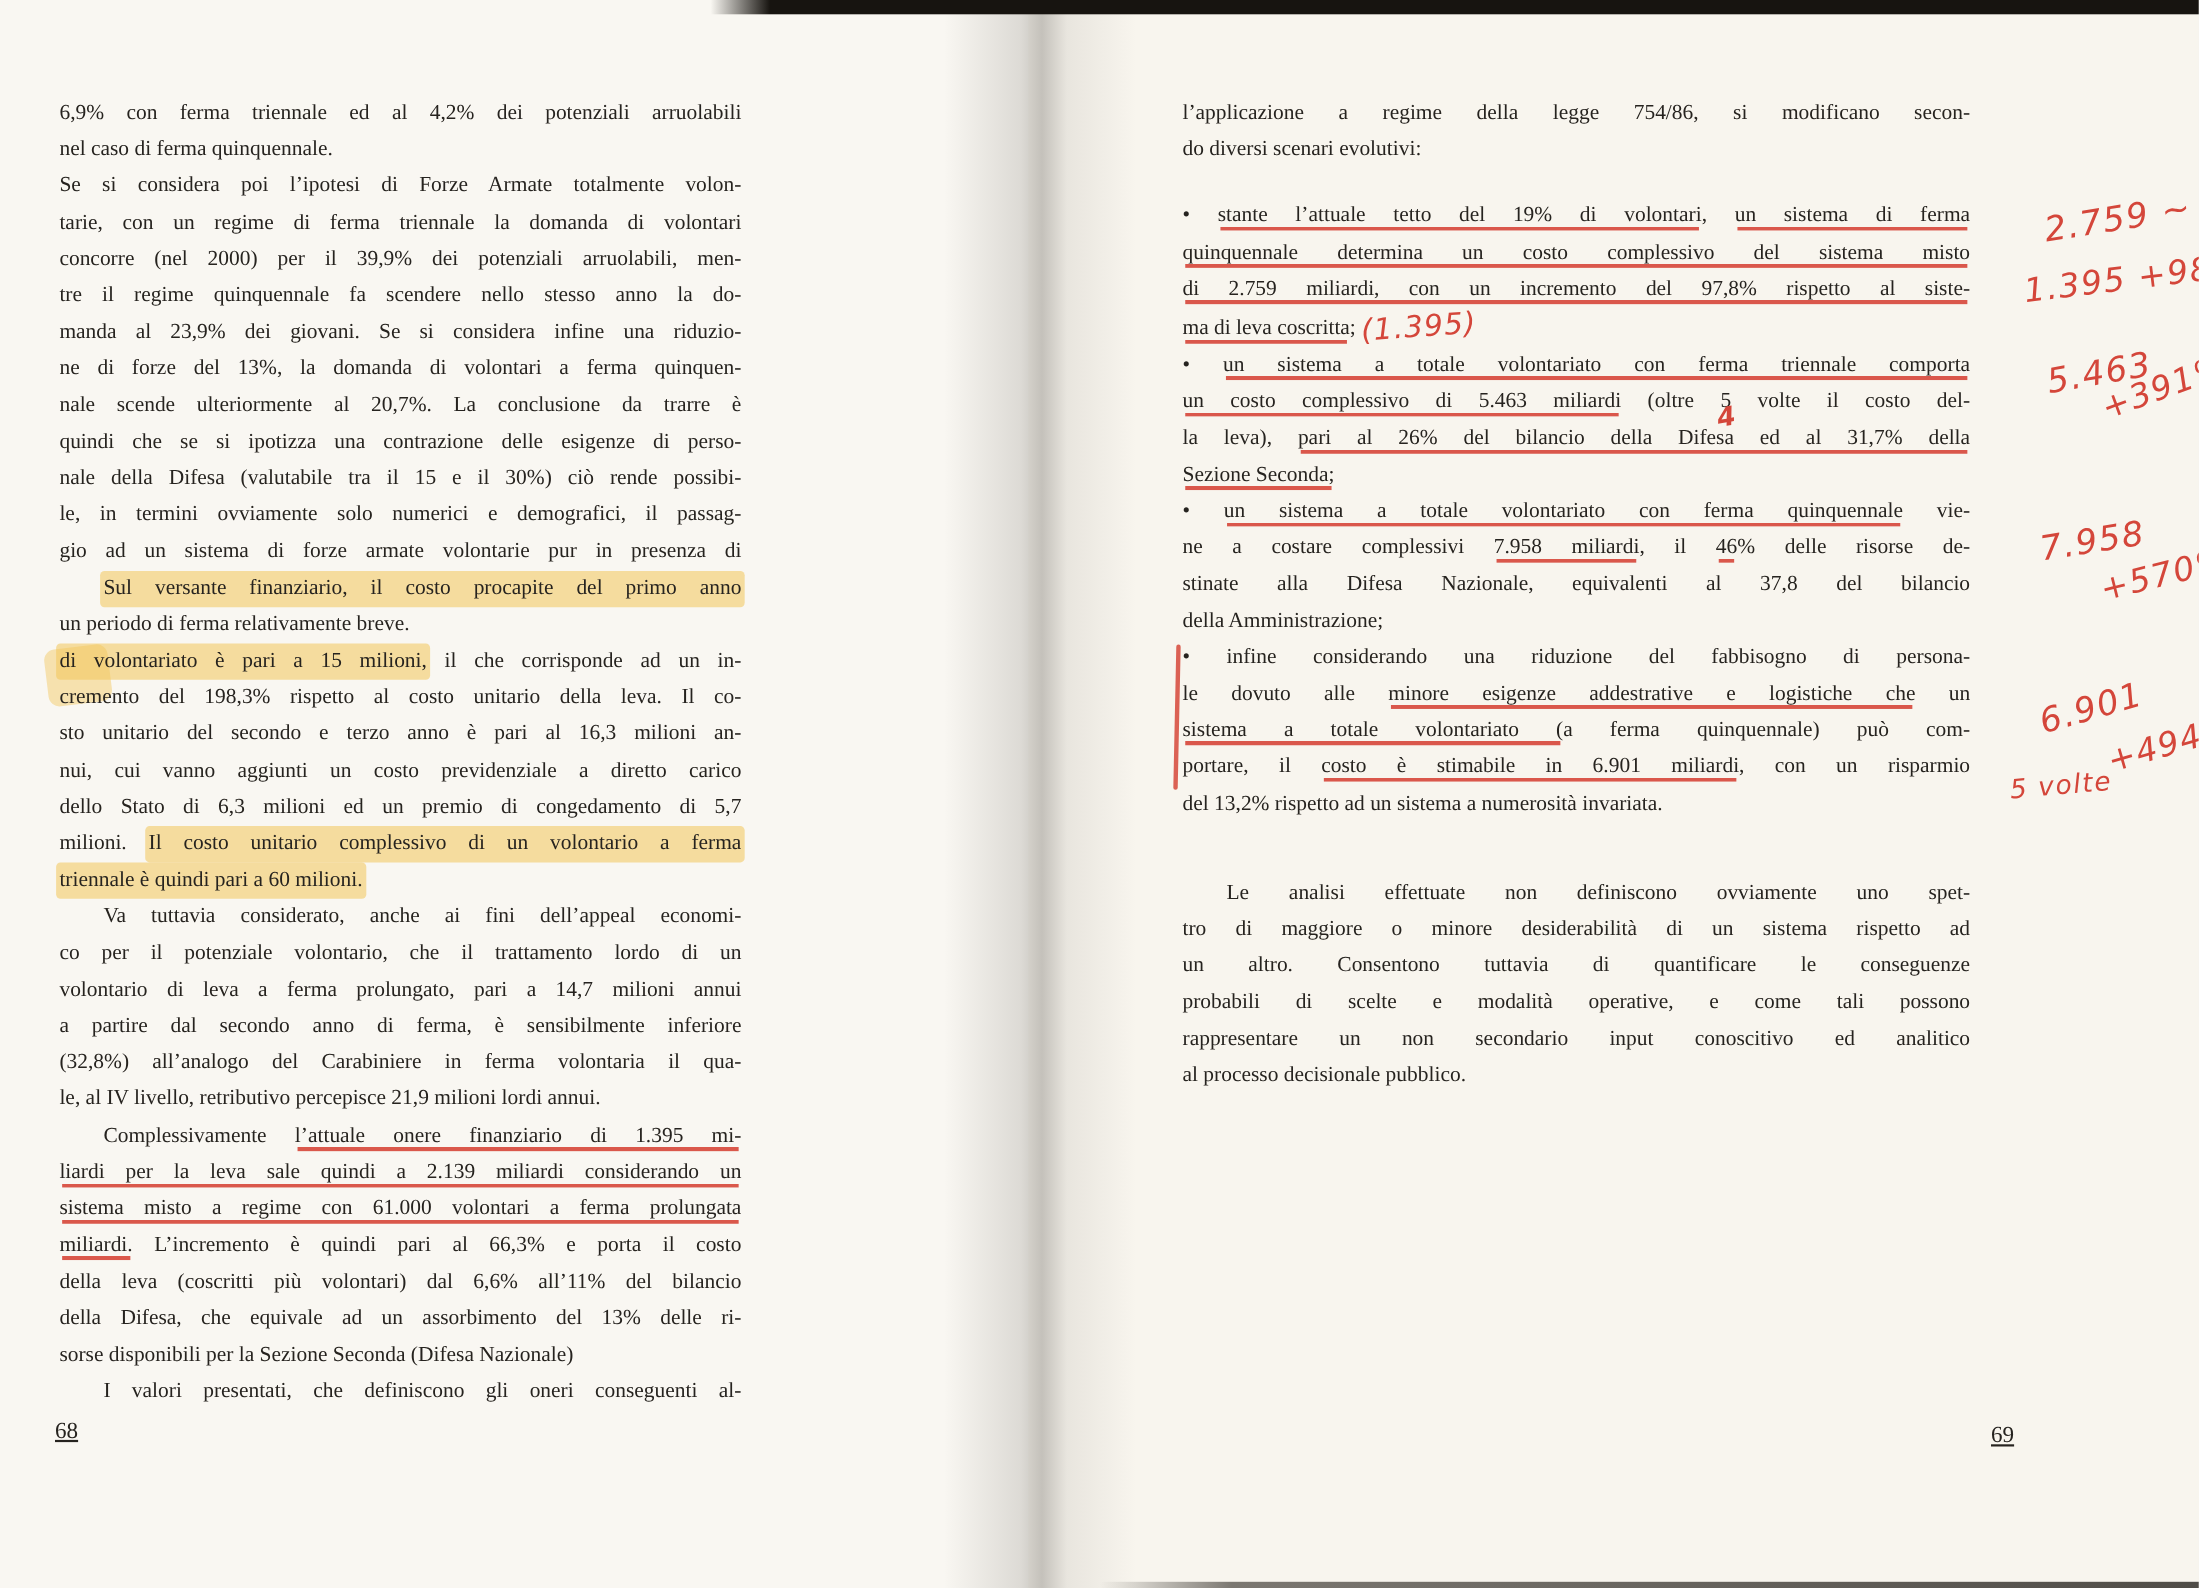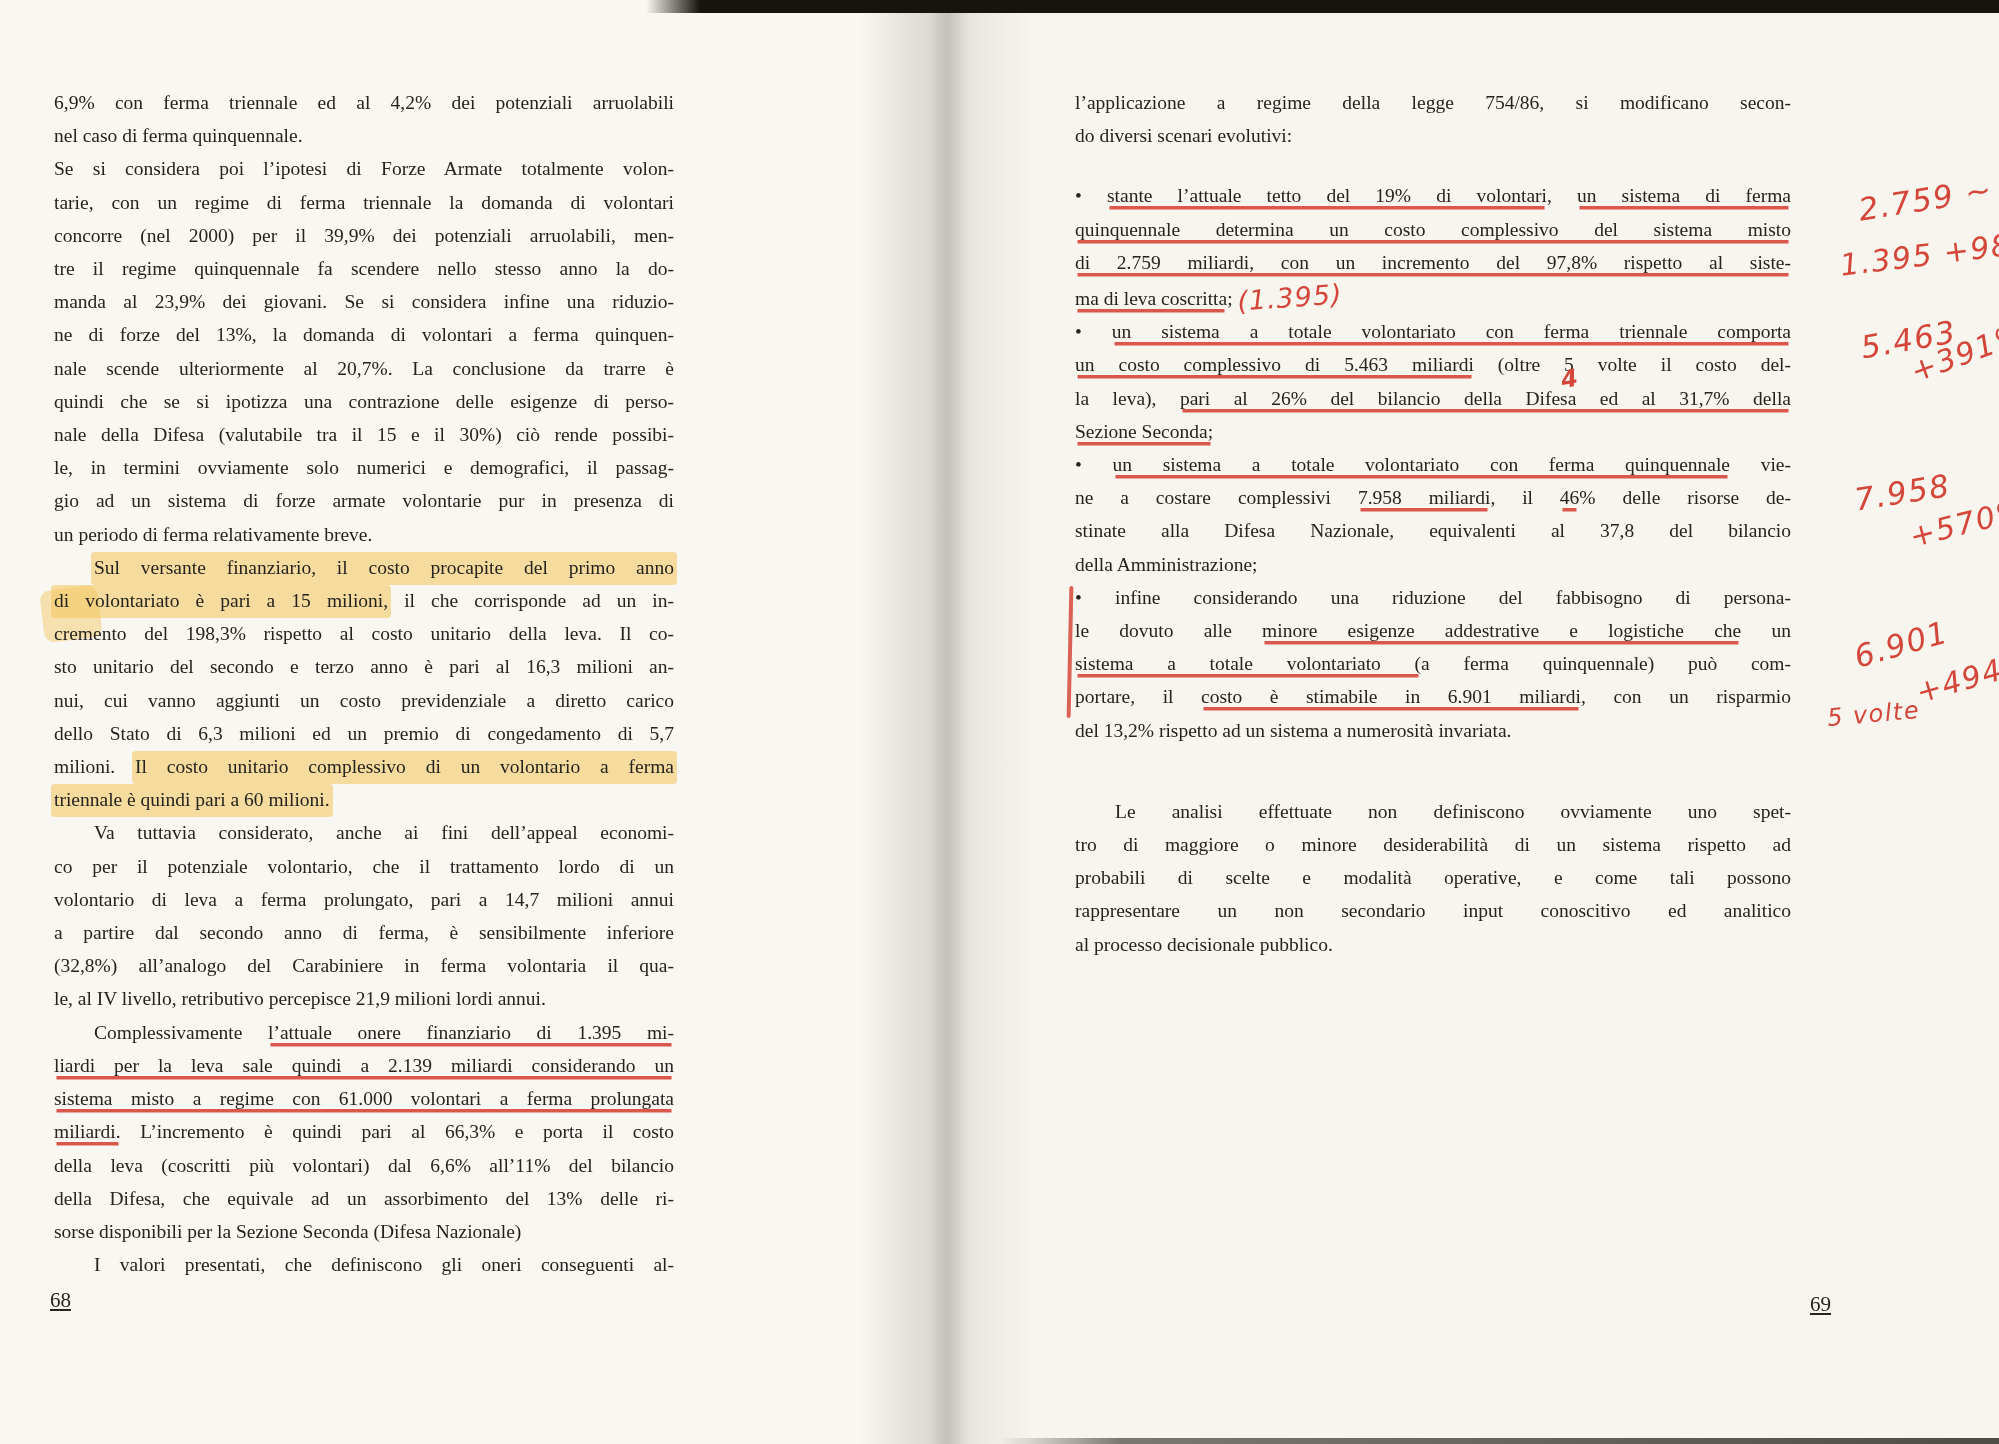--- a/index.html
+++ b/index.html
@@ -78,22 +78,22 @@
       <div class="line"><span class="seg ">tarie, con un regime di ferma triennale la domanda di volontari</span></div>
       <div class="line"><span class="seg ">concorre (nel 2000) per il 39,9% dei potenziali arruolabili, men-</span></div>
       <div class="line"><span class="seg ">tre il regime quinquennale fa scendere nello stesso anno la do-</span></div>
       <div class="line"><span class="seg ">manda al 23,9% dei giovani. Se si considera infine una riduzio-</span></div>
       <div class="line"><span class="seg ">ne di forze del 13%, la domanda di volontari a ferma quinquen-</span></div>
       <div class="line"><span class="seg ">nale scende ulteriormente al 20,7%. La conclusione da trarre è</span></div>
       <div class="line"><span class="seg ">quindi che se si ipotizza una contrazione delle esigenze di perso-</span></div>
       <div class="line"><span class="seg ">nale della Difesa (valutabile tra il 15 e il 30%) ciò rende possibi-</span></div>
       <div class="line"><span class="seg ">le, in termini ovviamente solo numerici e demografici, il passag-</span></div>
       <div class="line"><span class="seg ">gio ad un sistema di forze armate volontarie pur in presenza di</span></div>
+      <div class="line indent"><span class="seg hl">Sul versante finanziario, il costo procapite del primo anno</span></div>
       <div class="line last"><span class="seg ">un periodo di ferma relativamente breve.</span></div>
-      <div class="line indent"><span class="seg hl">Sul versante finanziario, il costo procapite del primo anno</span></div>
       <div class="line"><span class="seg hl">di volontariato è pari a 15 milioni,</span><span class="seg "> il che corrisponde ad un in-</span></div>
       <div class="line"><span class="seg ">cremento del 198,3% rispetto al costo unitario della leva. Il co-</span></div>
       <div class="line"><span class="seg ">sto unitario del secondo e terzo anno è pari al 16,3 milioni an-</span></div>
       <div class="line"><span class="seg ">nui, cui vanno aggiunti un costo previdenziale a diretto carico</span></div>
       <div class="line"><span class="seg ">dello Stato di 6,3 milioni ed un premio di congedamento di 5,7</span></div>
       <div class="line"><span class="seg ">milioni. </span><span class="seg hl">Il costo unitario complessivo di un volontario a ferma</span></div>
       <div class="line last"><span class="seg hl">triennale è quindi pari a 60 milioni.</span></div>
       <div class="line indent"><span class="seg ">Va tuttavia considerato, anche ai fini dell’</span><span class="seg it">appeal</span><span class="seg "> economi-</span></div>
       <div class="line"><span class="seg ">co per il potenziale volontario, che il trattamento lordo di un</span></div>
       <div class="line"><span class="seg ">volontario di leva a ferma prolungato, pari a 14,7 milioni annui</span></div>
@@ -124,20 +124,21 @@
       <div class="line"><span class="seg ">ne a costare complessivi </span><span class="seg ul">7.958 miliardi</span><span class="seg ">, il </span><span class="seg ul">46</span><span class="seg ">% delle risorse de-</span></div>
       <div class="line"><span class="seg ">stinate alla Difesa Nazionale, equivalenti al 37,8 del bilancio</span></div>
       <div class="line last"><span class="seg ">della Amministrazione;</span></div>
       <div class="line"><span class="seg ">• infine considerando una riduzione del fabbisogno di persona-</span></div>
       <div class="line"><span class="seg ">le dovuto alle </span><span class="seg ul">minore esigenze addestrative e logistiche che</span><span class="seg "> un</span></div>
       <div class="line"><span class="seg ul">sistema a totale volontariato (</span><span class="seg ">a ferma quinquennale) può com-</span></div>
       <div class="line"><span class="seg ">portare, il </span><span class="seg ul">costo è stimabile in 6.901 miliardi</span><span class="seg ">, con un risparmio</span></div>
       <div class="line last"><span class="seg ">del 13,2% rispetto ad un sistema a numerosità invariata.</span></div>
       <div class="line indent" style="margin-top: 48px;"><span class="seg ">Le analisi effettuate non definiscono ovviamente uno spet-</span></div>
       <div class="line"><span class="seg ">tro di maggiore o minore desiderabilità di un sistema rispetto ad</span></div>
+      <div class="line"><span class="seg ">un altro. Consentono tuttavia di quantificare le conseguenze</span></div>
       <div class="line"><span class="seg ">probabili di scelte e modalità operative, e come tali possono</span></div>
       <div class="line"><span class="seg ">rappresentare un non secondario input conoscitivo ed analitico</span></div>
       <div class="line last"><span class="seg ">al processo decisionale pubblico.</span></div>
     </div>
 
   <div class="red-vline"></div>
   <div id="annots">
       <span class="annot" style="left: 1856px; top: 192px; font-size: 31px; transform: rotate(-9deg);">2.759 ~</span>
       <span class="annot" style="left: 1838px; top: 248px; font-size: 30px; transform: rotate(-7deg);">1.395 +98%</span>
       <span class="annot" style="left: 1858px; top: 330px; font-size: 31px; transform: rotate(-10deg);">5.463</span>

